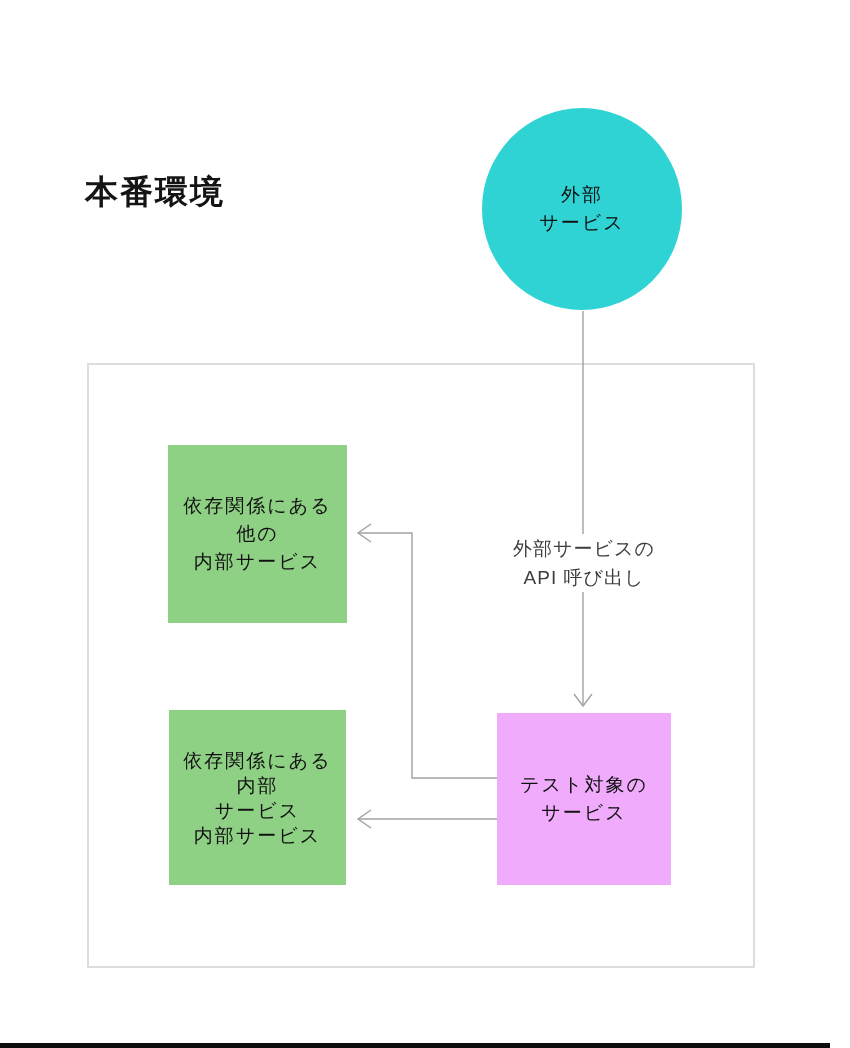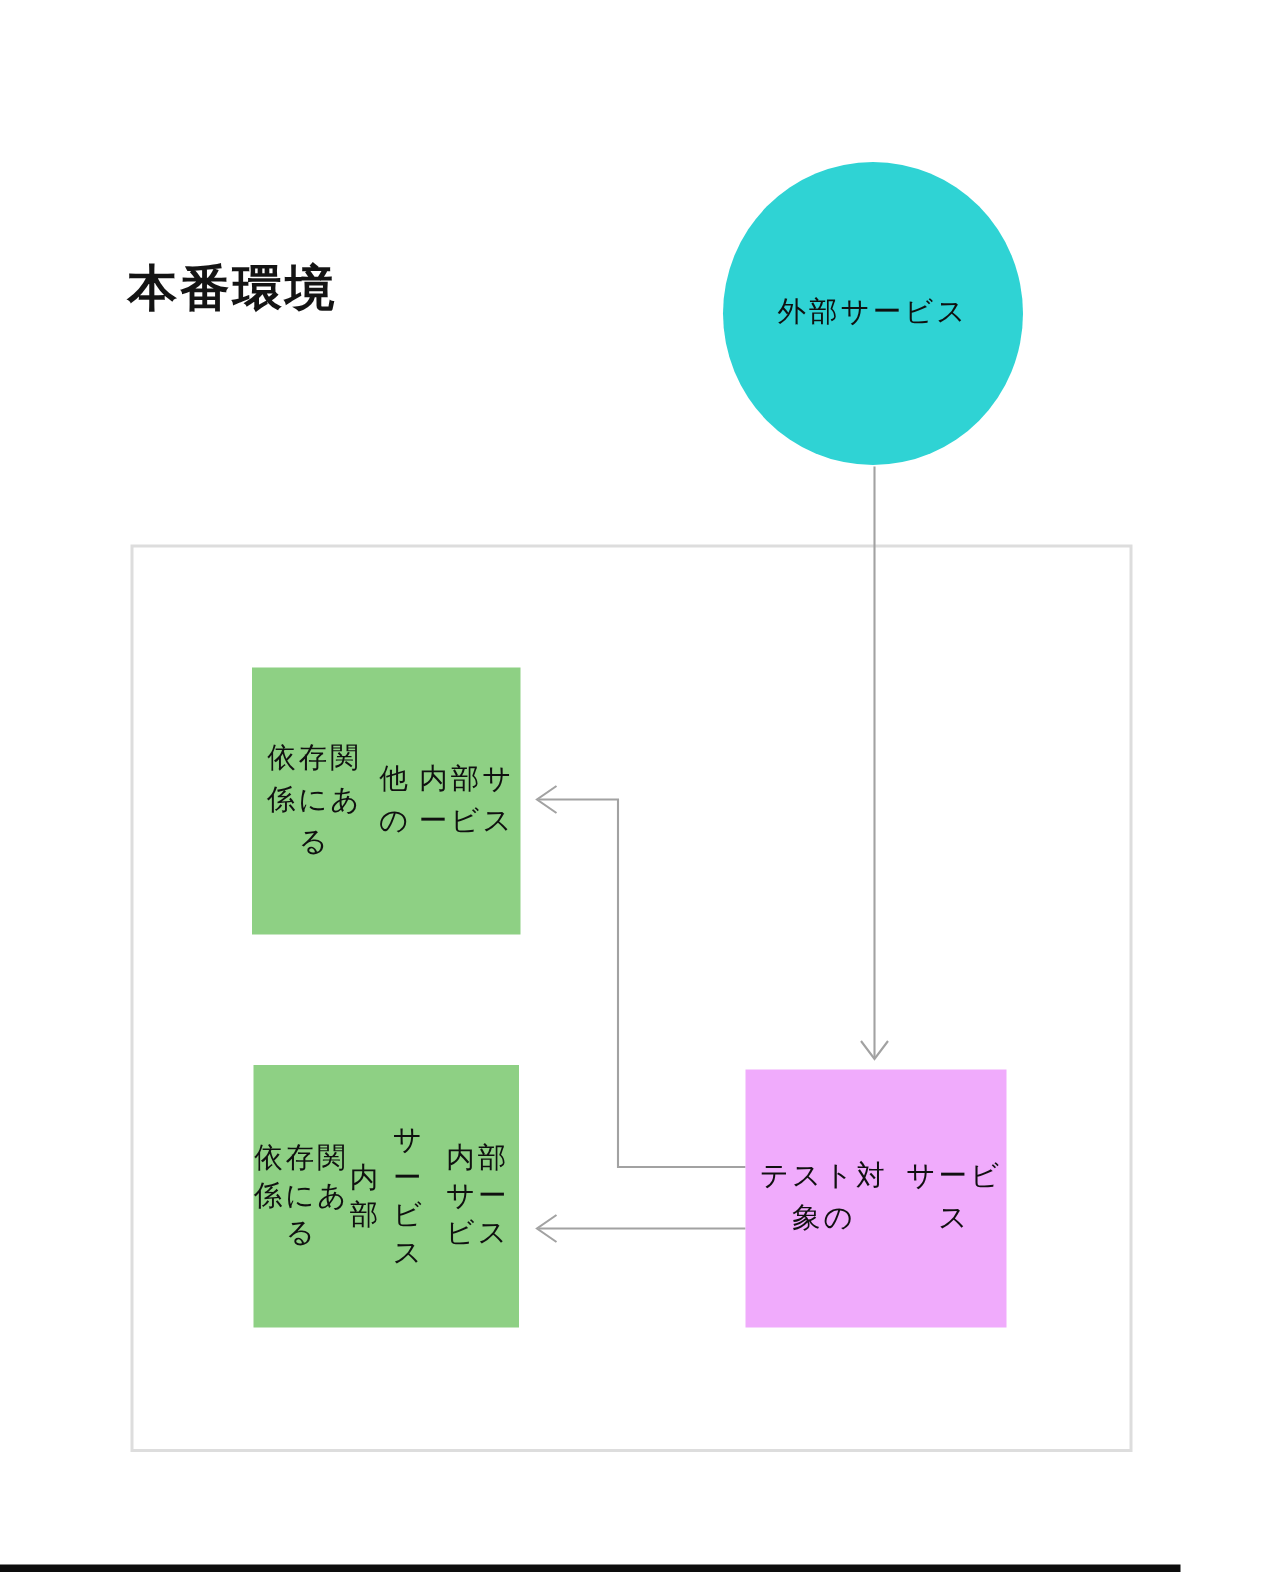--- a/index.html
+++ b/index.html
@@ -3,20 +3,21 @@
 <meta charset="utf-8">
 <style>
   html, body { margin: 0; padding: 0; background: #ffffff; }
   .canvas {
     position: relative;
     width: 787px;
     height: 1048px;
     background: #ffffff;
     overflow: hidden;
     font-family: "Liberation Sans", "DejaVu Sans", sans-serif;
+    padding-left: 43px;
   }
   .diagram-title {
     position: absolute;
     left: 85px;
     top: 170px;
     font-size: 33px;
     font-weight: 600;
     letter-spacing: 2px;
     color: #141414;
     white-space: nowrap;
@@ -34,21 +35,21 @@
     position: absolute;
     left: 0;
     top: 0;
     width: 850px;
     height: 1048px;
     pointer-events: none;
   }
   .node {
     position: absolute;
     display: flex;
-    flex-direction: row;
+    flex-direction: column;
     align-items: center;
     justify-content: center;
     text-align: center;
     color: #101010;
     font-size: 19px;
     letter-spacing: 2px;
     line-height: 28px;
   }
   .node-circle {
     left: 482px;
@@ -116,20 +117,24 @@
       <polyline points="497,778 412,778 412,533 359,533"></polyline>
       <polyline points="371,524 358,533 371,542"></polyline>
     </g>
 
     <g fill="none" stroke-width="1.4" stroke="#a2a2a2">
       <line x1="497" y1="819" x2="359" y2="819"></line>
       <polyline points="371,810 358,819 371,828"></polyline>
     </g>
   </svg>
 
+  <div class="edge-label">
+    <div>外部サービスの</div>
+    <div>API 呼び出し</div>
+  </div>
 
   <div class="node node-circle" style="background: rgb(47, 211, 212);">
     <div>外部</div>
     <div>サービス</div>
   </div>
 
   <div class="node node-box1" style="background: rgb(142, 208, 132);">
     <div>依存関係にある</div>
     <div>他の</div>
     <div>内部サービス</div>

